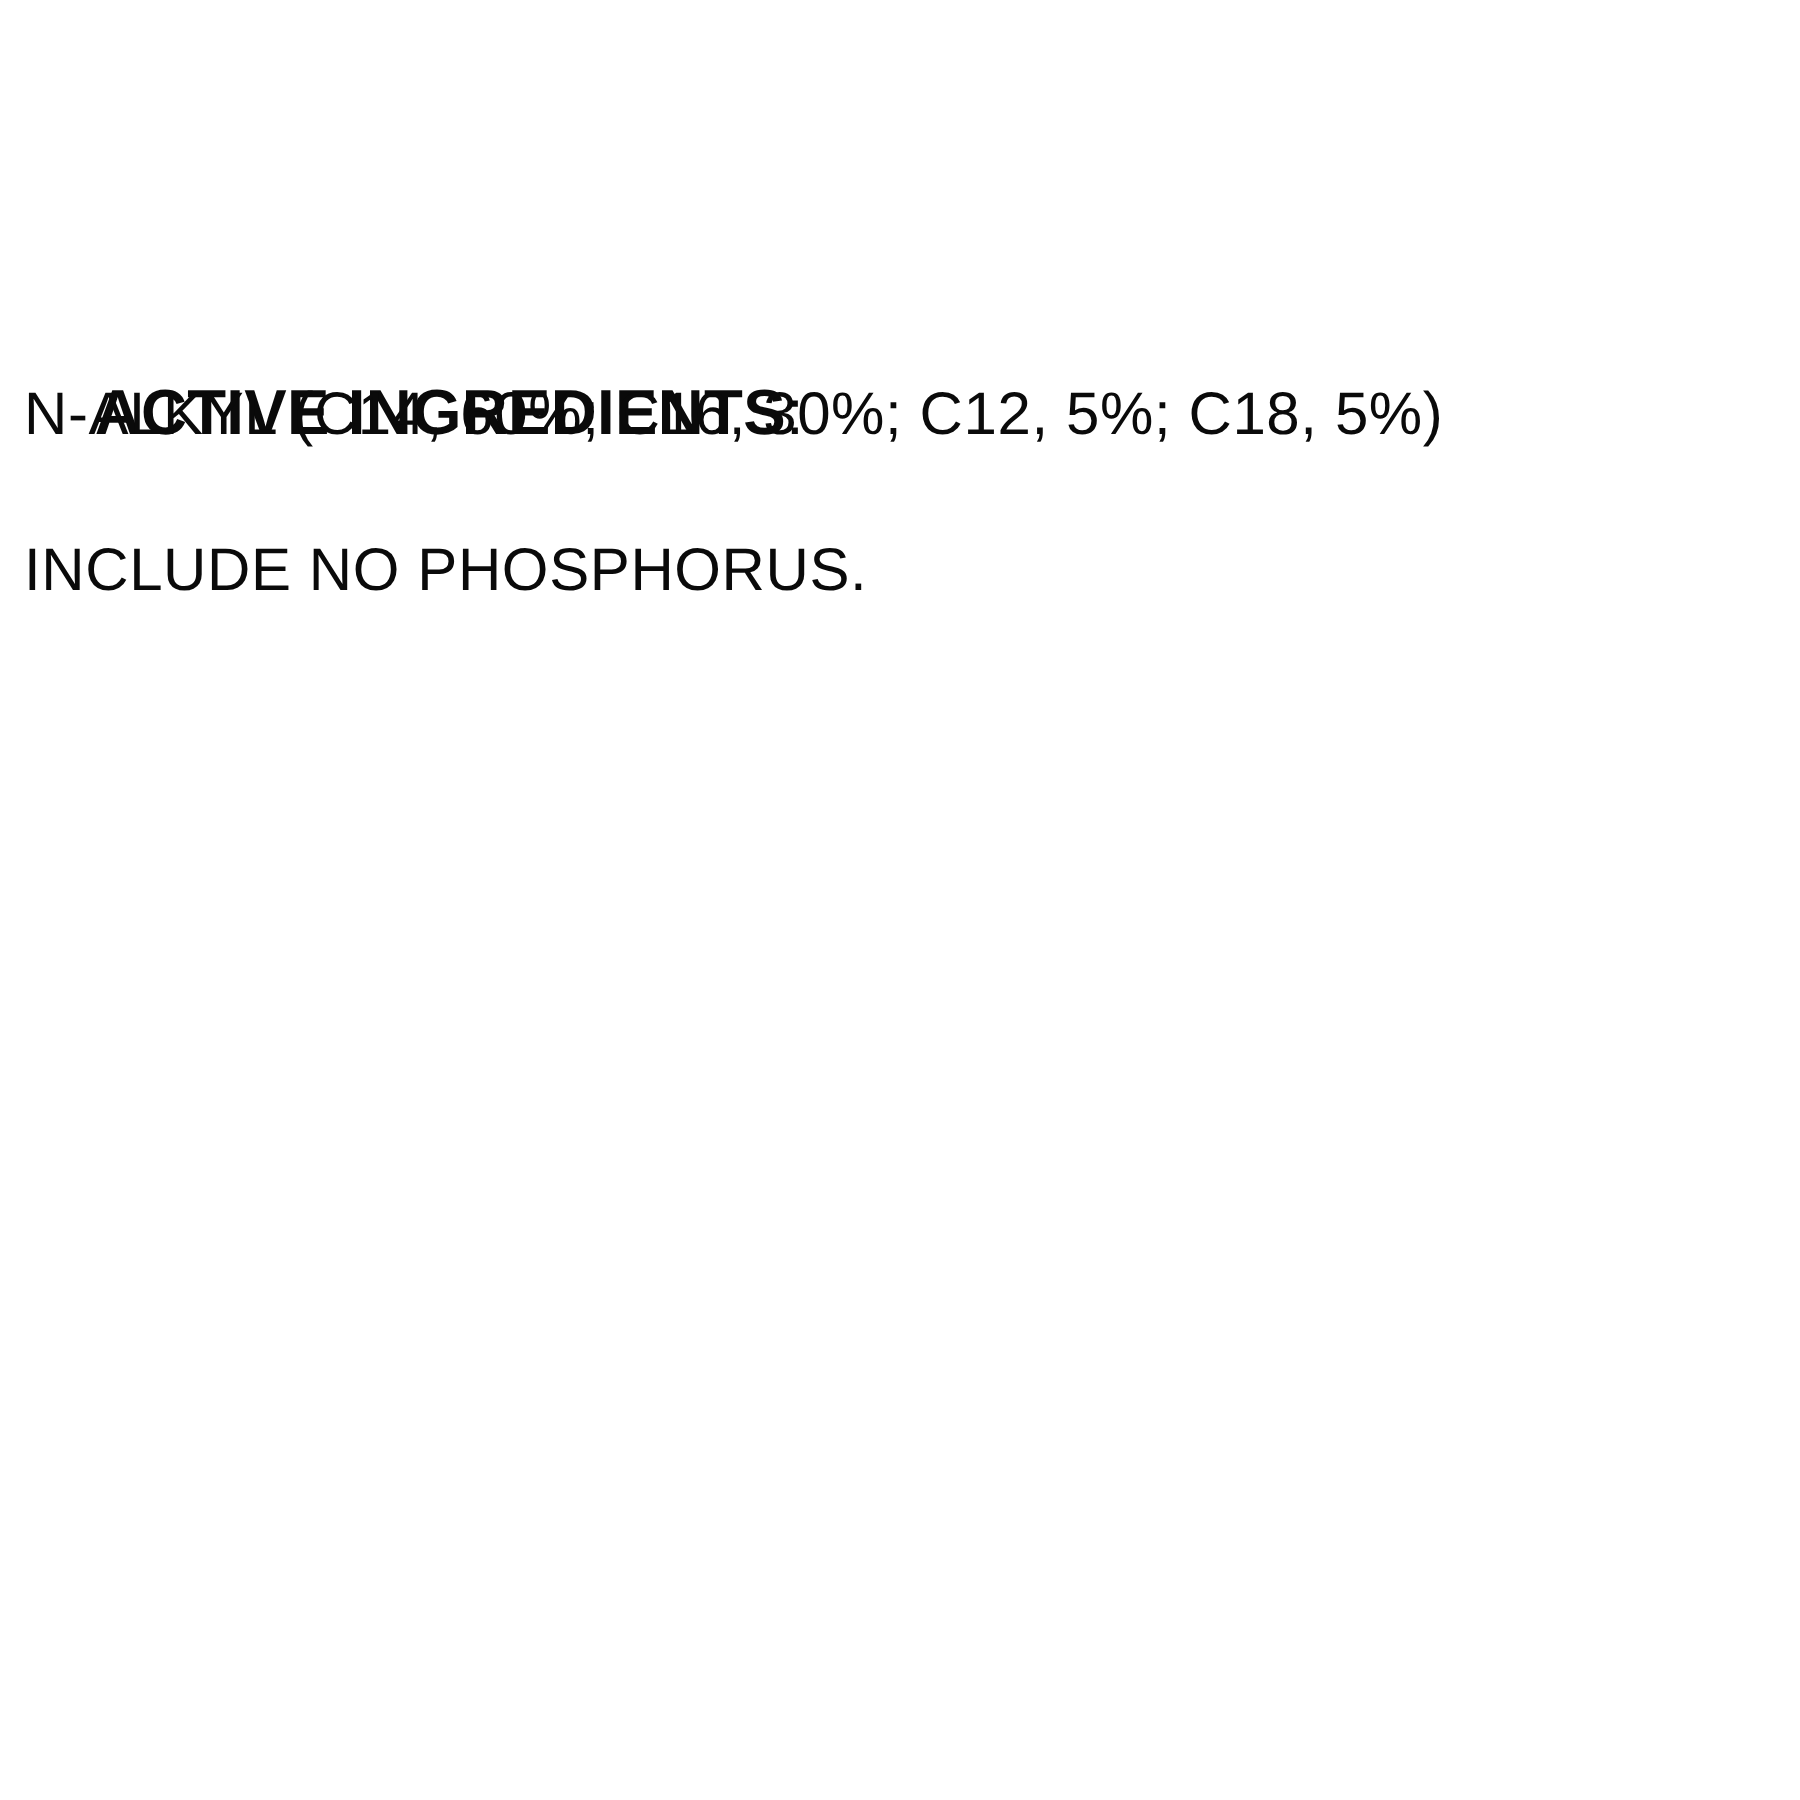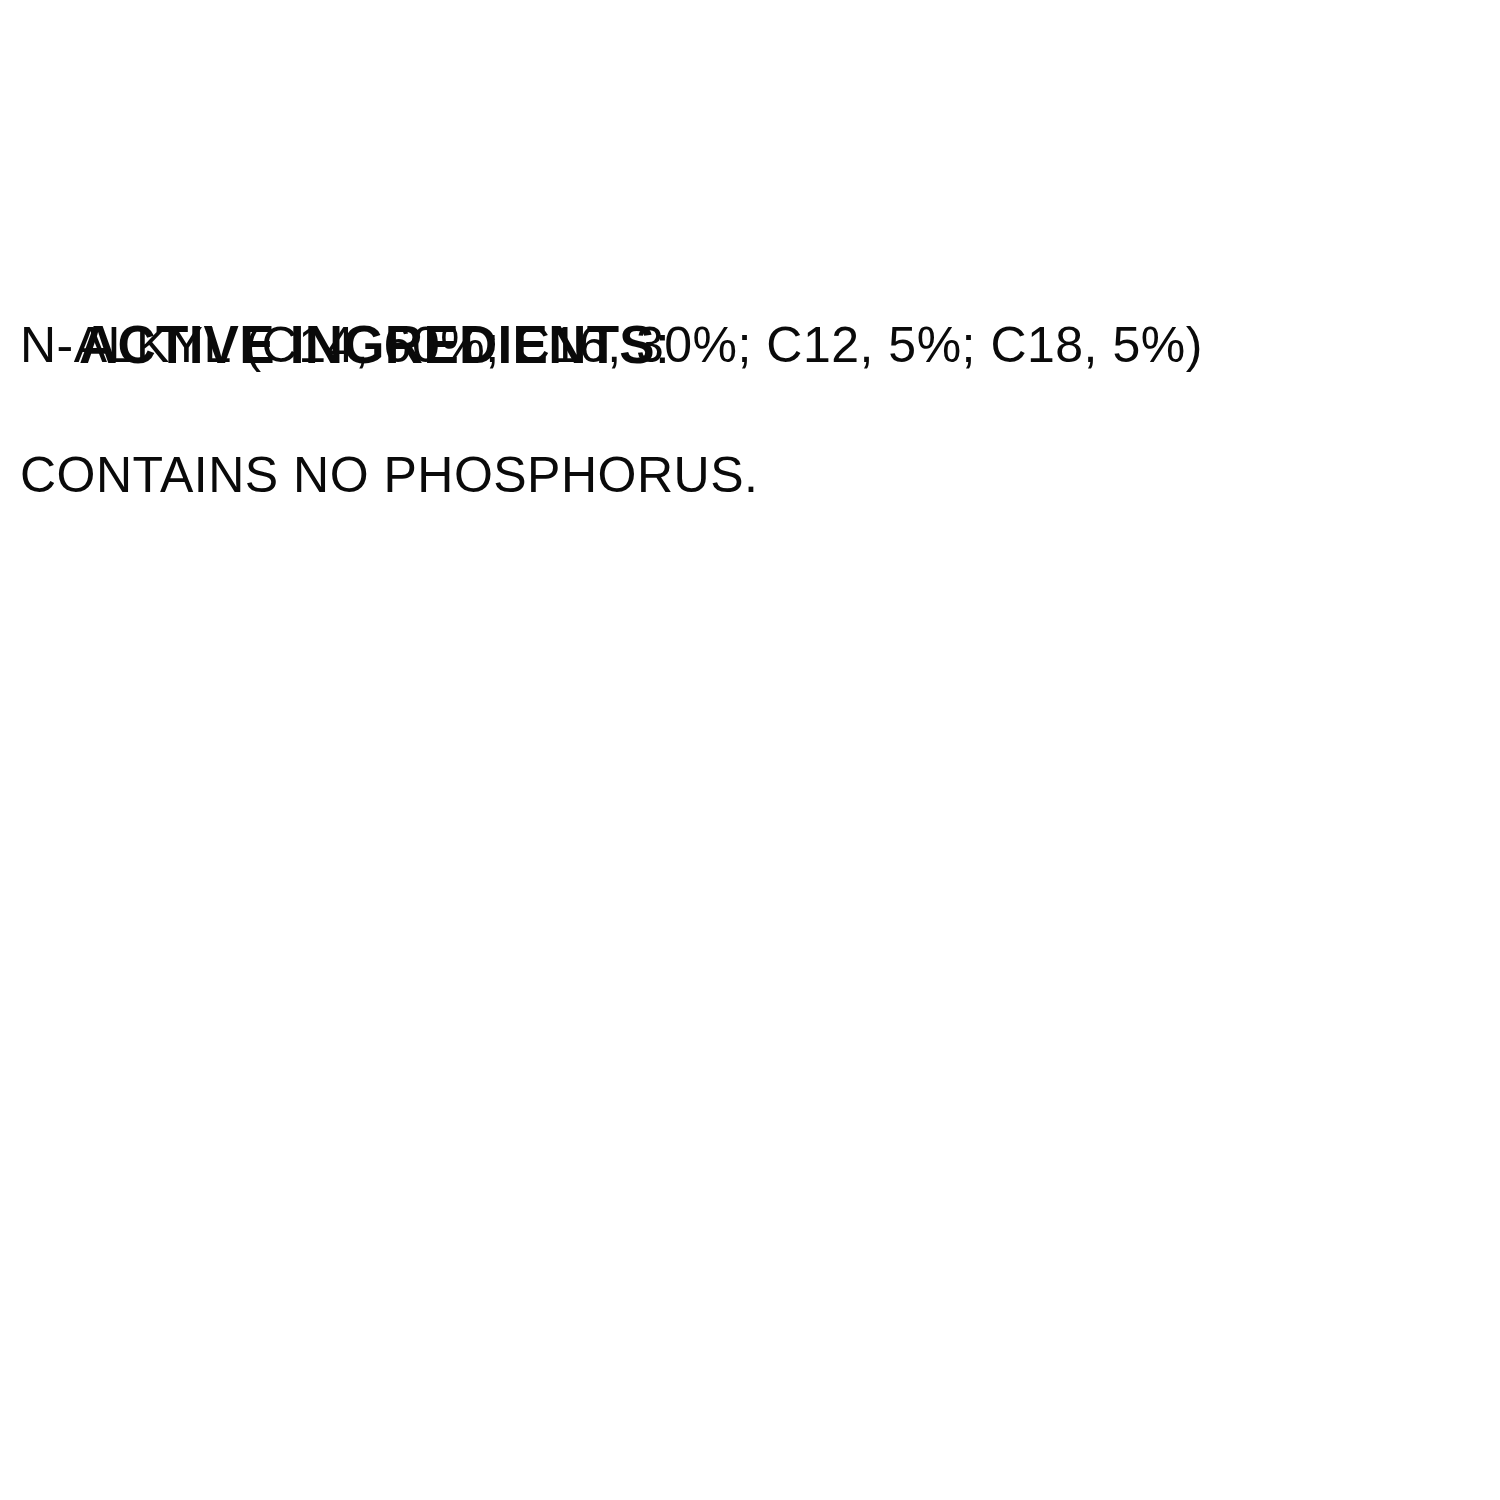--- a/index.html
+++ b/index.html
@@ -51,16 +51,16 @@
     <span class="heading-title">ACTIVE INGREDIENTS</span><span class="heading-colon">:</span>
   </div>
 
   <div class="line">N-ALKYL (C14, 60%; C16, 30%; C12, 5%; C18, 5%)</div>
 
 
 
 
 
 
-  <div class="line">CONTAINS NO PHOSPHORUS.</div>
+  <div class="line">INCLUDE NO PHOSPHORUS.</div>
 
 
 </div>
 
 </body></html>

